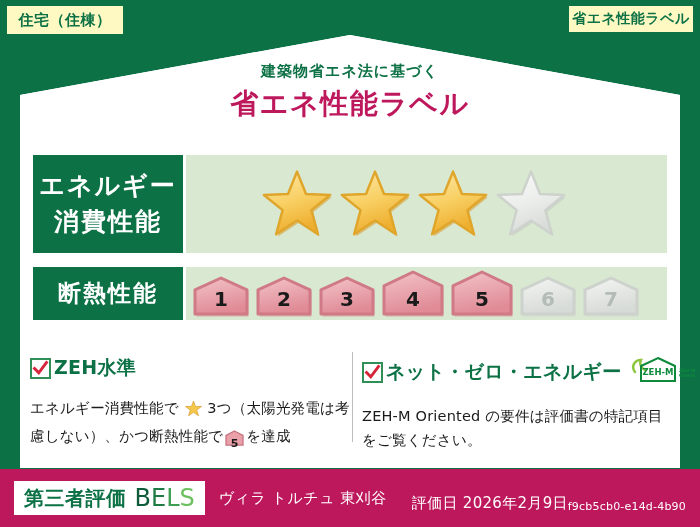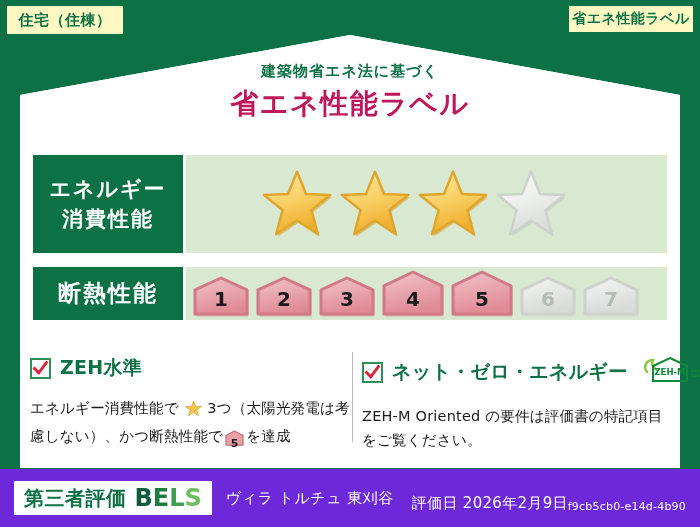--- a/index.html
+++ b/index.html
@@ -44,21 +44,21 @@
   
   .row { position: absolute; display: flex; align-items: stretch; }
   #row-energy     { left: 33px; top: 155px; width: 634px; height: 98px; }
   #row-insulation { left: 33px; top: 267px; width: 634px; height: 53px; }
 
   .row-label {
     background: #0c7145; color: #ffffff; font-weight: bold;
     display: flex; flex-direction: column; align-items: center; justify-content: center;
     letter-spacing: 2px; flex: 0 0 auto;
   }
-  #label-energy     { width: 150px; font-size: 21px; line-height: 1.45; }
+  #label-energy     { width: 150px; font-size: 25px; line-height: 1.45; }
   #label-insulation { width: 150px; font-size: 23px; }
 
   .row-body {
     flex: 1 1 auto; background: #d9e8d0;
     display: flex; align-items: center;
     margin-left: 3px;
   }
 
   
   #stars { display: flex; align-items: center; gap: 6px; padding-left: 75px; }
@@ -72,21 +72,21 @@
     text-align: center; font-weight: bold; font-size: 20px;
     color: #1a1a1a; pointer-events: none;
   }
   .house-wrap.off .house-num { color: #b4bcb6; }
 
   
   .crit { position: absolute; }
   #crit-left  { left: 30px;  top: 355px; width: 320px; }
   #crit-right { left: 362px; top: 355px; width: 312px; }
 
-  .crit-head { display: flex; align-items: center; gap: 9px; }
+  .crit-head { display: flex; align-items: center; gap: 3px; }
   .check-box {
     width: 21px; height: 21px; border: 2px solid #2f8f56; background: #fff;
     position: relative; flex: 0 0 auto;
   }
   .crit-title {
     color: #0c7145; font-weight: bold; font-size: 19px; letter-spacing: 0.3px;
     white-space: nowrap;
   }
   #zehm-logo { margin-left: 4px; flex: 0 0 auto; }
 
@@ -103,28 +103,28 @@
 
   
   #crit-divider {
     position: absolute; left: 352px; top: 352px; width: 1px; height: 90px;
     background: #bdbdbd;
   }
 
   
   #footer {
     position: absolute; left: 0; bottom: 0; width: 700px; height: 58px;
-    background: #6d28d9; display: flex; align-items: center;
+    background: #be185d; display: flex; align-items: center;
   }
   #bels-plate {
     background: #ffffff; margin-left: 14px; height: 34px;
     display: flex; align-items: center; padding: 0 10px; gap: 8px;
   }
   #bels-jp { color: #0c7145; font-weight: bold; font-size: 20px; letter-spacing: 0.5px; }
-  #bels-en { font-weight: bold; font-size: 24px; letter-spacing: 0px; }
+  #bels-en { font-weight: normal; font-size: 24px; letter-spacing: 0px; }
   #bels-en .b1 { color: #0e5c3a; }
   #bels-en .b2 { color: #1f7a43; }
   #bels-en .b3 { color: #3f9e52; }
   #bels-en .b4 { color: #6bbf5e; }
   #building-name {
     color: #ffffff; font-size: 15px; margin-left: 14px; letter-spacing: 0.5px;
     flex: 1 1 auto;
   }
   #footer-right {
     color: #ffffff; text-align: right; margin-right: 14px;

